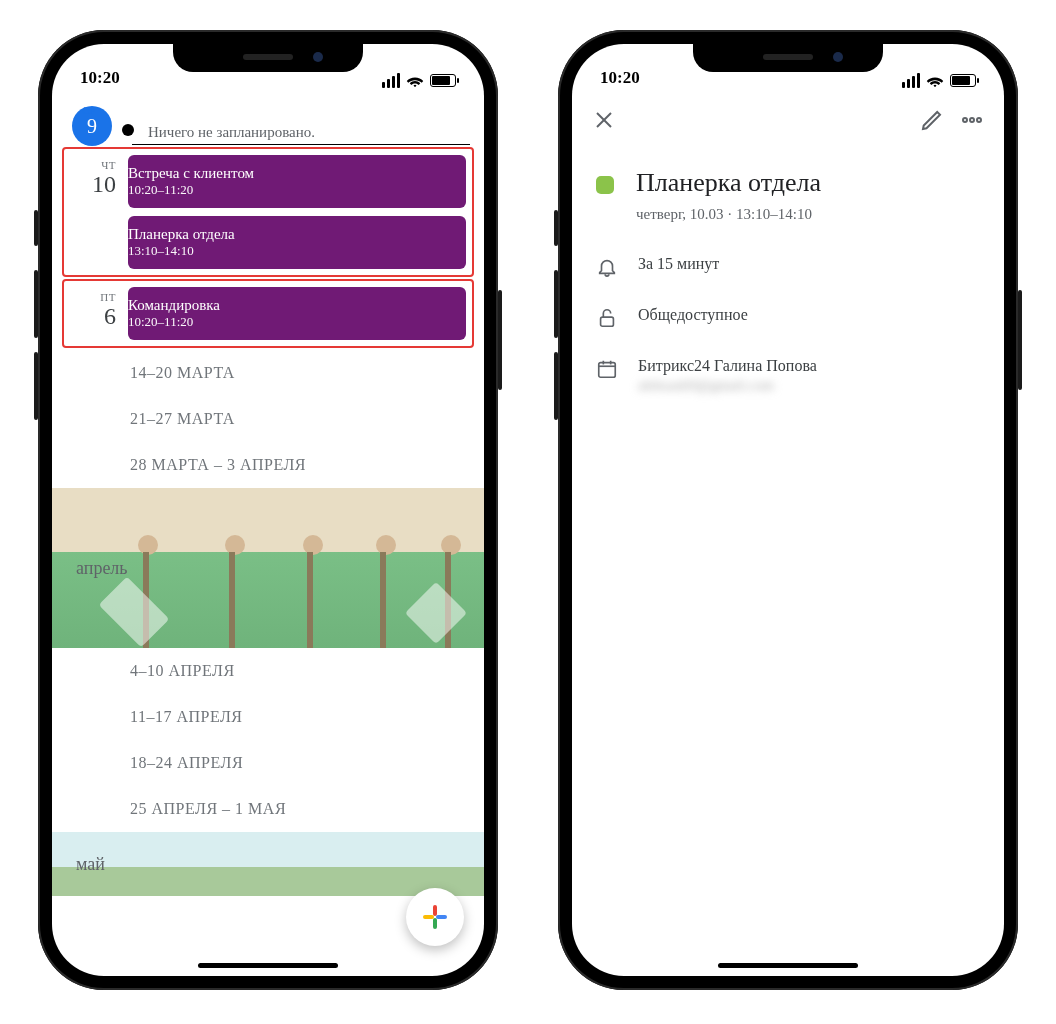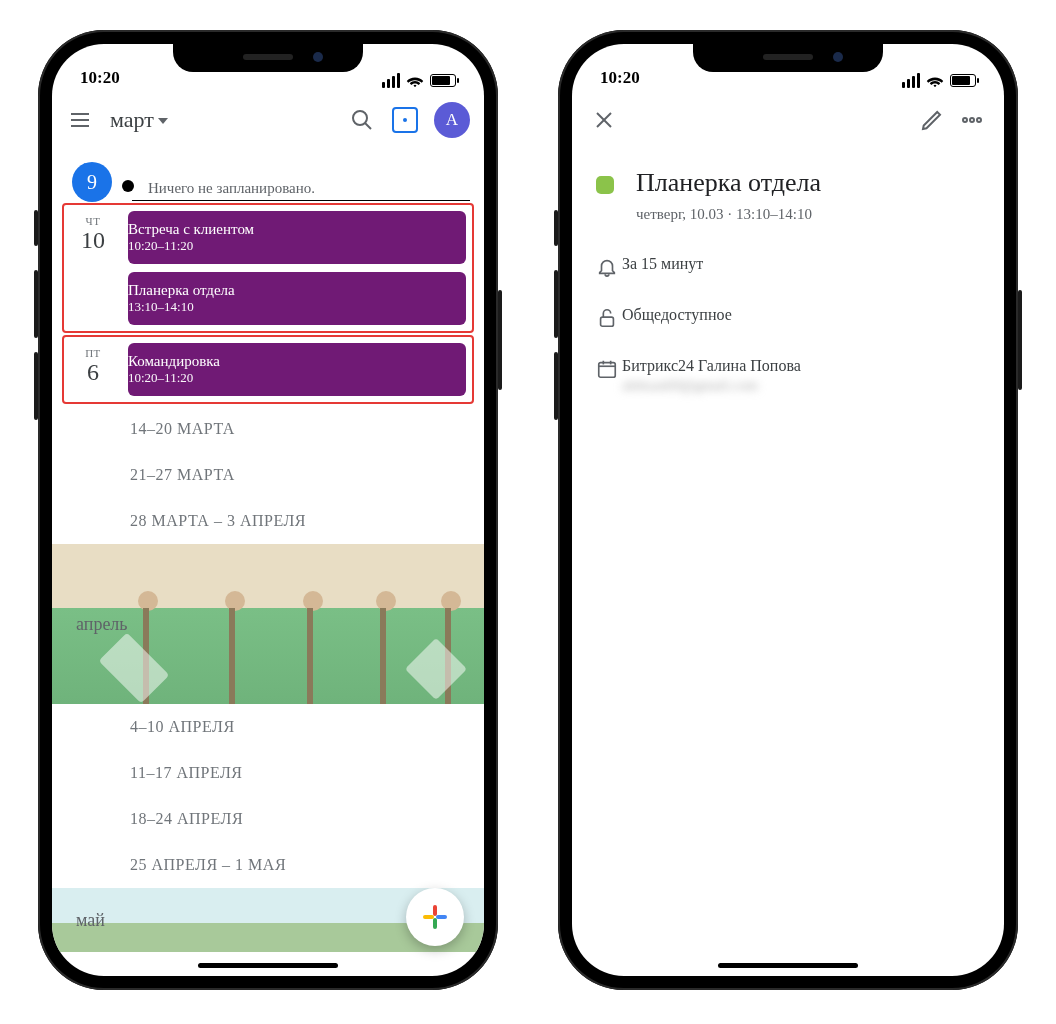--- a/index.html
+++ b/index.html
@@ -75,21 +75,21 @@
   .agenda{flex:1;overflow:hidden;position:relative}
   .today-row{display:flex;align-items:center;padding:4px 12px 8px 20px;gap:14px;position:relative}
   .today-dow{font-size:11px;color:#1a73e8;position:absolute;top:12px;left:30px}
   .today-circle{width:40px;height:40px;border-radius:50%;background:#1a73e8;color:#fff;display:flex;align-items:center;justify-content:center;font-size:20px;margin-top:10px}
   .today-text{flex:1;color:#5f6368;font-size:15px;margin-top:22px}
   .today-dot{width:12px;height:12px;border-radius:50%;background:#000;margin-top:17px;margin-left:-4px}
 
   .day-block{display:flex;padding:6px 10px 6px 10px;gap:12px}
   .day-block.highlighted{outline:2px solid #e53935;outline-offset:-2px;border-radius:4px;margin:2px 10px}
   .day-block.highlighted{padding:8px 8px}
-  .day-head{width:46px;text-align:center;flex-shrink:0;padding-top:4px}
+  .day-head{width:46px;text-align:right;flex-shrink:0;padding-top:4px}
   .day-dow{font-size:11px;color:#70757a;letter-spacing:.5px}
   .day-num{font-size:24px;color:#3c4043}
   .events{flex:1;display:flex;flex-direction:column;gap:8px}
   .event{background:#701a75;border-radius:6px;padding:10px 0;color:#fff;cursor:pointer}
   .event-title{font-size:15px;font-weight:500}
   .event-time{font-size:13px;opacity:.97}
 
   .week-header{font-size:16px;color:#70757a;text-transform:uppercase;letter-spacing:.5px;padding:14px 14px 14px 78px}
 
   .month-banner{height:160px;position:relative;display:flex;align-items:center;padding-left:24px;font-size:18px;color:#5f6368;overflow:hidden}
@@ -108,21 +108,21 @@
   .fab .plus .h2{top:10px;right:0;width:11px;height:4px;background:#4285f4}
 
   
   .detail-header{height:56px;display:flex;align-items:center;padding:0 18px;gap:12px}
   .detail-header .spacer{flex:1}
   .detail-body{padding:8px 0}
   .detail-title-row{display:flex;align-items:flex-start;padding:12px 24px 4px 24px;gap:22px}
   .color-chip{width:18px;height:18px;border-radius:5px;background:#8bc34a;margin-top:8px;flex-shrink:0}
   .detail-title{font-size:26px;color:#202124;font-weight:400}
   .detail-sub{font-size:15px;color:#5f6368;padding:4px 24px 18px 64px}
-  .detail-row{display:flex;align-items:flex-start;padding:14px 24px;gap:4px}
+  .detail-row{display:flex;align-items:flex-start;padding:14px 24px;gap:20px}
   .detail-row .ic{width:22px;height:22px;flex-shrink:0;color:#5f6368;margin-top:1px}
   .detail-row .ic svg{width:22px;height:22px;stroke:#5f6368;fill:none;stroke-width:1.8}
   .detail-row .txt{font-size:16px;color:#3c4043}
   .detail-row .sub{font-size:15px;color:#aaa;filter:blur(4px);margin-top:2px}
 </style>
 </head>
 <body>
 
 <div class="phone left-phone">
   <span class="side-btn s1"></span>
@@ -147,44 +147,20 @@
           </div>
         <div class="wifi"><svg viewBox="0 0 24 16">
               <path d="M12 15l-2-2.5c1-1 3-1 4 0zM12 10c-2 0-3.8.8-5 2l-2-2.5C7 7.5 9.4 6.5 12 6.5s5 1 7 3l-2 2.5c-1.2-1.2-3-2-5-2zM12 2C7.5 2 3.5 3.8 1 6.5L3 9c2.3-2.3 5.5-3.5 9-3.5s6.7 1.2 9 3.5l2-2.5C20.5 3.8 16.5 2 12 2z" fill="#000"></path>
             </svg></div>
         <div class="battery">
             <span class="fill"></span>
           </div>
       </div>
     </div>
 
-    <div class="app-header">
-      <div class="icon-btn">
-        <svg viewBox="0 0 24 24">
-            <line x1="3" y1="6" x2="21" y2="6"></line>
-            <line x1="3" y1="12" x2="21" y2="12"></line>
-            <line x1="3" y1="18" x2="21" y2="18"></line>
-          </svg>
-      </div>
-      <div class="month-label">
-        <span>март</span>
-        <span class="tri"></span>
-      </div>
-      <div class="header-spacer"></div>
-      <div class="icon-btn">
-        <svg viewBox="0 0 24 24">
-            <circle cx="10" cy="10" r="7"></circle>
-            <line x1="21" y1="21" x2="15" y2="15"></line>
-          </svg>
-      </div>
-      <div class="today-btn"></div>
-      <div class="avatar">
-        <span>А</span>
-      </div>
-    </div>
 
     <div class="agenda">
 
       <div class="today-row">
         <span class="today-dow">СР</span>
         <div class="today-circle">
           <span>9</span>
         </div>
         <span class="today-dot"></span>
         <span class="today-text">Ничего не запланировано.</span>

